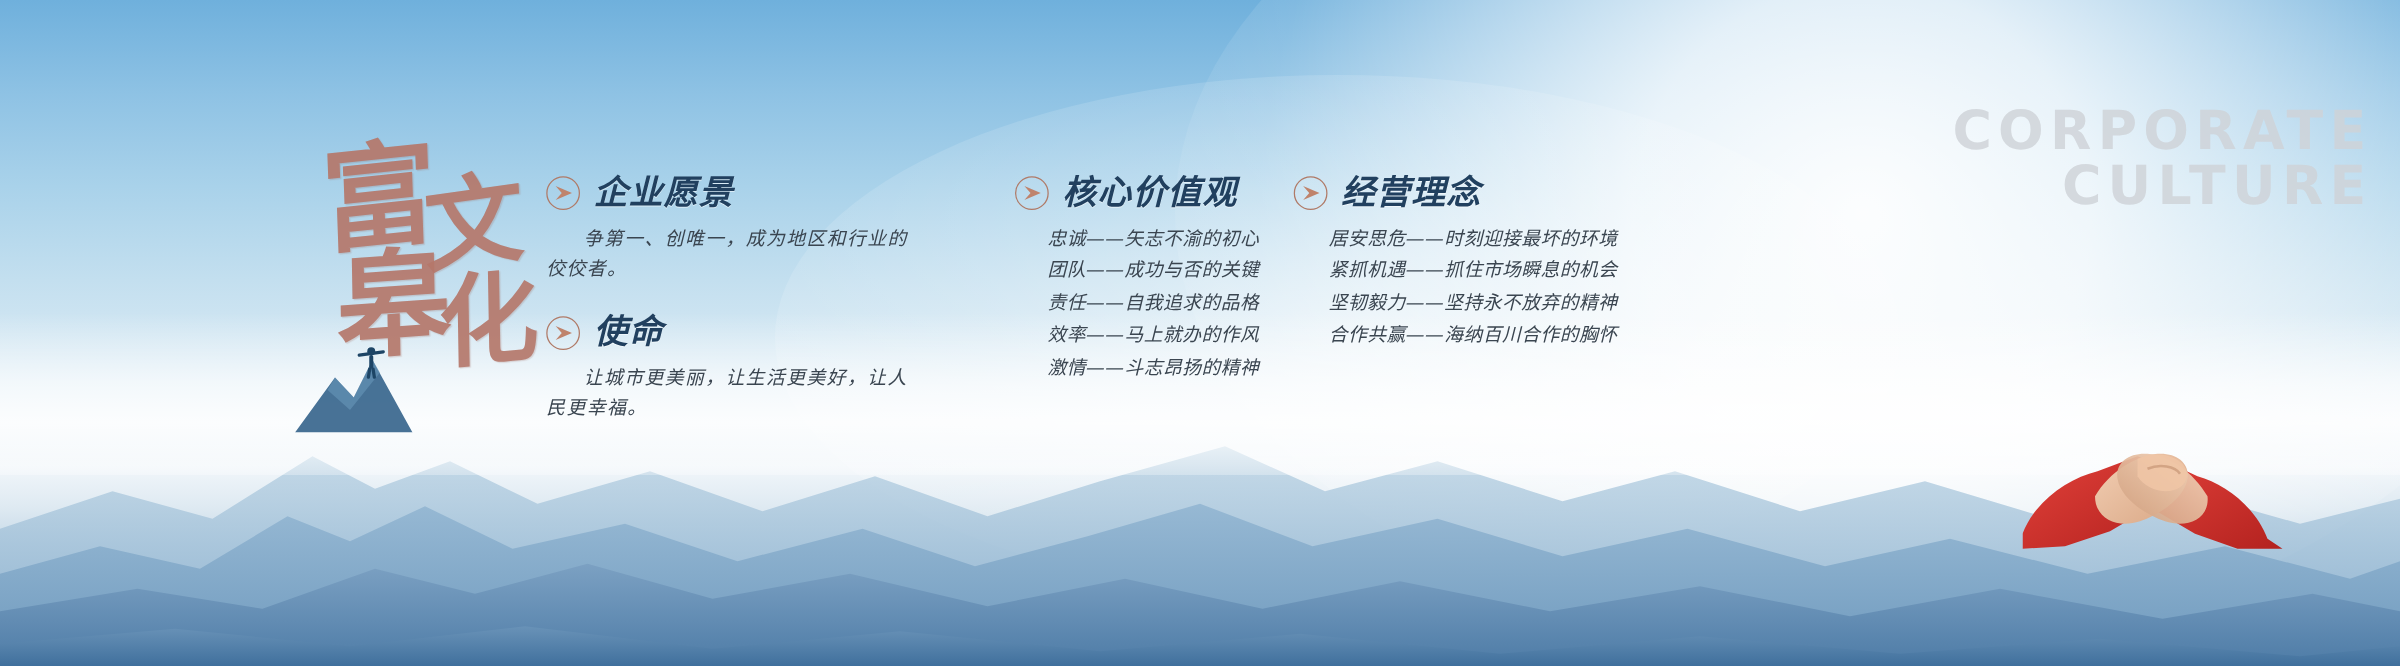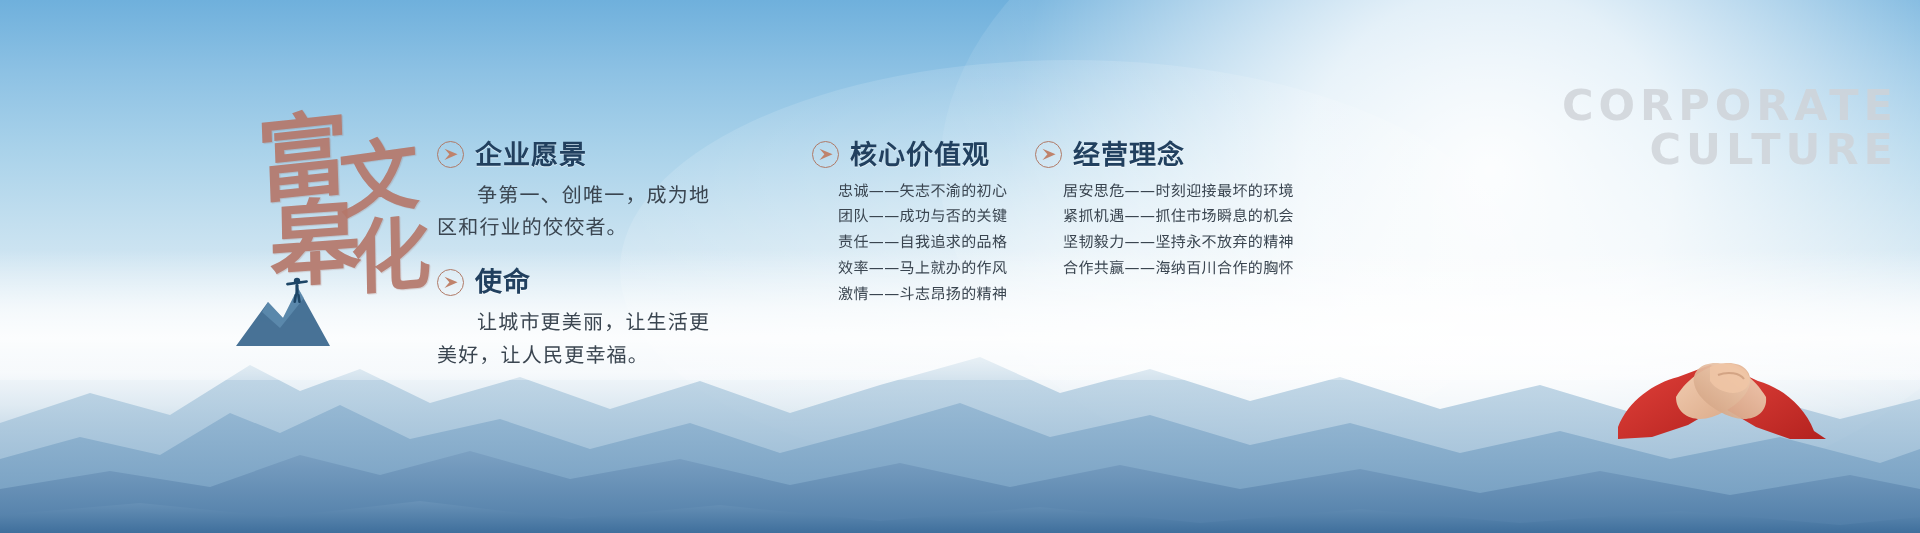--- a/index.html
+++ b/index.html
@@ -141,21 +141,21 @@
 
   
   .col {
     position: absolute;
     color: #2a3a4e;
   }
   .col-1 { left: 437px; top: 140px; width: 290px; }
   .col-2 { left: 804px; top: 140px; width: 250px; }
   .col-3 { left: 1035px; top: 140px; width: 300px; }
 
-  .block { margin-bottom: 4px; }
+  .block { margin-bottom: 4px; font-style: italic; }
 
   .head-row {
     display: flex;
     align-items: center;
     gap: 11px;
   }
   .arrow-badge {
     width: 27px;
     height: 27px;
     flex: 0 0 27px;
@@ -173,21 +173,21 @@
     font-weight: 700;
     color: #21405f;
     letter-spacing: 1px;
     line-height: 1.1;
     text-shadow: 0 1px 0 rgba(255,255,255,0.55);
     white-space: nowrap;
   }
 
   .body-text {
     margin-top: 9px;
-    font-size: 20px;
+    font-size: 15px;
     line-height: 1.62;
     color: #3a4550;
     text-indent: 2em;
     letter-spacing: 1.2px;
   }
 
   .value-list {
     margin-top: 9px;
     list-style: none;
     padding: 0;

